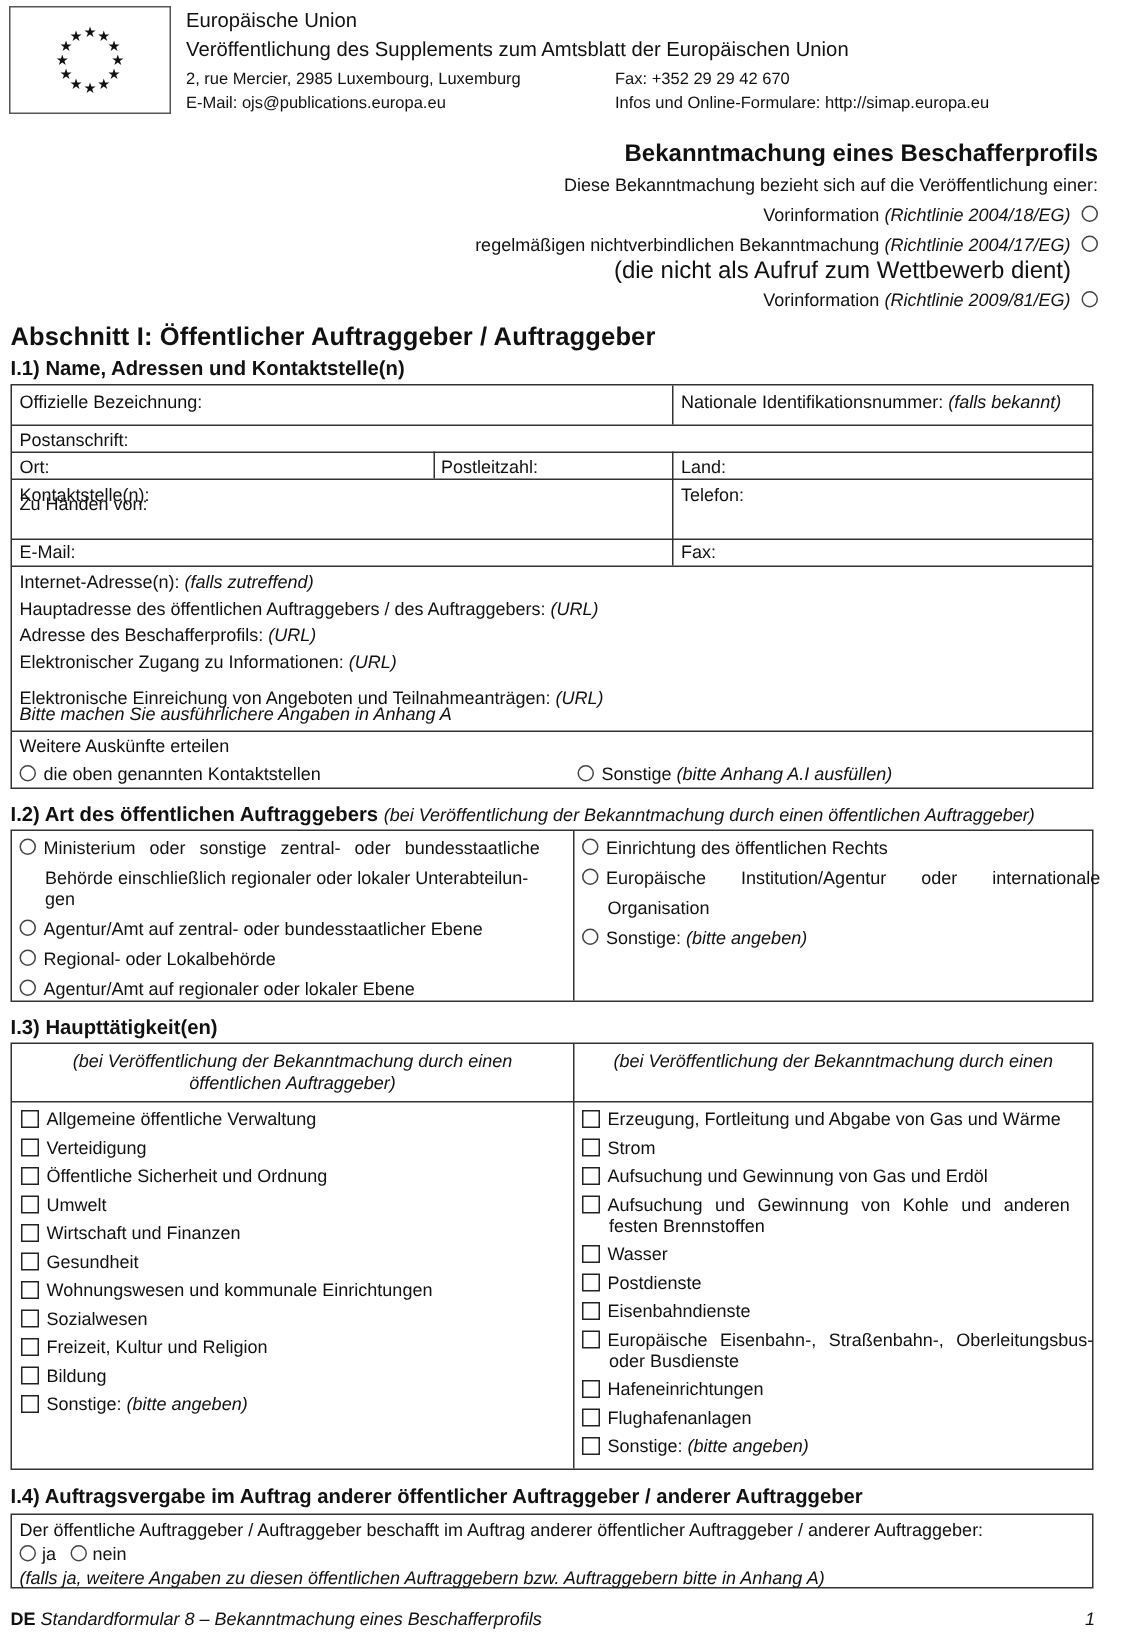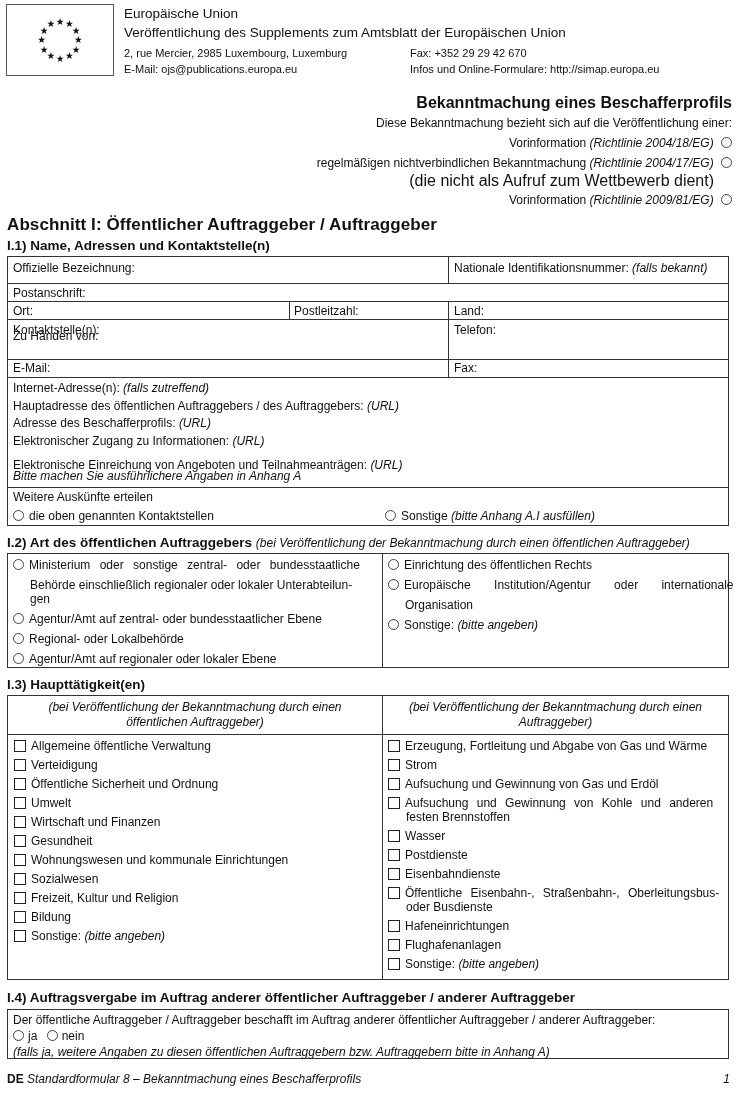--- a/index.html
+++ b/index.html
@@ -149,21 +149,20 @@
 </div>
 
 <div class="abs sub-title" style="left:7px; top:677px;">I.3) Haupttätigkeit(en)</div>
 <div class="abs box" style="left:7px; top:695px; width:722px; height:285px;">
   <div class="vline" style="left:374px; top:0; height:283px;"></div>
   <div class="hline" style="left:0; top:38px; width:720px;"></div>
 
   <div class="line it" style="left:0; width:374px; text-align:center; top:3px;">(bei Veröffentlichung der Bekanntmachung durch einen</div>
   <div class="line it" style="left:0; width:374px; text-align:center; top:18px;">öffentlichen Auftraggeber)</div>
   <div class="line it" style="left:375px; width:345px; text-align:center; top:3px;">(bei Veröffentlichung der Bekanntmachung durch einen</div>
-  <div class="line it" style="left:375px; width:345px; text-align:center; top:18px;">Auftraggeber)</div>
 
   <div id="i3-left">
       <div class="line" style="left: 6px; top: 42px;"><span class="chk"></span><span>Allgemeine öffentliche Verwaltung</span></div>
       <div class="line" style="left: 6px; top: 61px;"><span class="chk"></span><span>Verteidigung</span></div>
       <div class="line" style="left: 6px; top: 80px;"><span class="chk"></span><span>Öffentliche Sicherheit und Ordnung</span></div>
       <div class="line" style="left: 6px; top: 99px;"><span class="chk"></span><span>Umwelt</span></div>
       <div class="line" style="left: 6px; top: 118px;"><span class="chk"></span><span>Wirtschaft und Finanzen</span></div>
       <div class="line" style="left: 6px; top: 137px;"><span class="chk"></span><span>Gesundheit</span></div>
       <div class="line" style="left: 6px; top: 156px;"><span class="chk"></span><span>Wohnungswesen und kommunale Einrichtungen</span></div>
       <div class="line" style="left: 6px; top: 175px; text-align: center;"><span class="chk"></span><span>Sozialwesen</span></div>
@@ -173,21 +172,21 @@
     </div>
   <div id="i3-right">
       <div class="line" style="left: 380px; top: 42px;"><span class="chk"></span><span>Erzeugung, Fortleitung und Abgabe von Gas und Wärme</span></div>
       <div class="line" style="left: 380px; top: 61px;"><span class="chk"></span><span>Strom</span></div>
       <div class="line" style="left: 380px; top: 80px;"><span class="chk"></span><span>Aufsuchung und Gewinnung von Gas und Erdöl</span></div>
       <div class="line" style="left: 380px; top: 99px;"><span class="chk"></span><span style="word-spacing: 5px;">Aufsuchung und Gewinnung von Kohle und anderen</span></div>
       <div class="line" style="left: 398px; top: 113px;"><span>festen Brennstoffen</span></div>
       <div class="line" style="left: 380px; top: 132px;"><span class="chk"></span><span>Wasser</span></div>
       <div class="line" style="left: 380px; top: 151px;"><span class="chk"></span><span>Postdienste</span></div>
       <div class="line" style="left: 380px; top: 170px;"><span class="chk"></span><span>Eisenbahndienste</span></div>
-      <div class="line" style="left: 380px; top: 189px;"><span class="chk"></span><span style="word-spacing: 5px;">Öffentliche Eisenbahn-, Straßenbahn-, Oberleitungsbus-</span></div>
+      <div class="line" style="left: 380px; top: 189px;"><span class="chk"></span><span style="word-spacing: 5px;">Europäische Eisenbahn-, Straßenbahn-, Oberleitungsbus-</span></div>
       <div class="line" style="left: 398px; top: 203px;"><span>oder Busdienste</span></div>
       <div class="line" style="left: 380px; top: 222px;"><span class="chk"></span><span>Hafeneinrichtungen</span></div>
       <div class="line" style="left: 380px; top: 241px;"><span class="chk"></span><span>Flughafenanlagen</span></div>
       <div class="line" style="left: 380px; top: 260px;"><span class="chk"></span><span>Sonstige: </span><i>(bitte angeben)</i></div>
     </div>
 </div>
 
 <div class="abs sub-title" style="left:7px; top:990px;">I.4) Auftragsvergabe im Auftrag anderer öffentlicher Auftraggeber / anderer Auftraggeber</div>
 <div class="abs box" style="left:7px; top:1009px; width:722px; height:50px;">
   <div class="line" style="left:5px; top:2px; width:712px;">Der öffentliche Auftraggeber / Auftraggeber beschafft im Auftrag anderer öffentlicher Auftraggeber / anderer Auftraggeber:</div>

